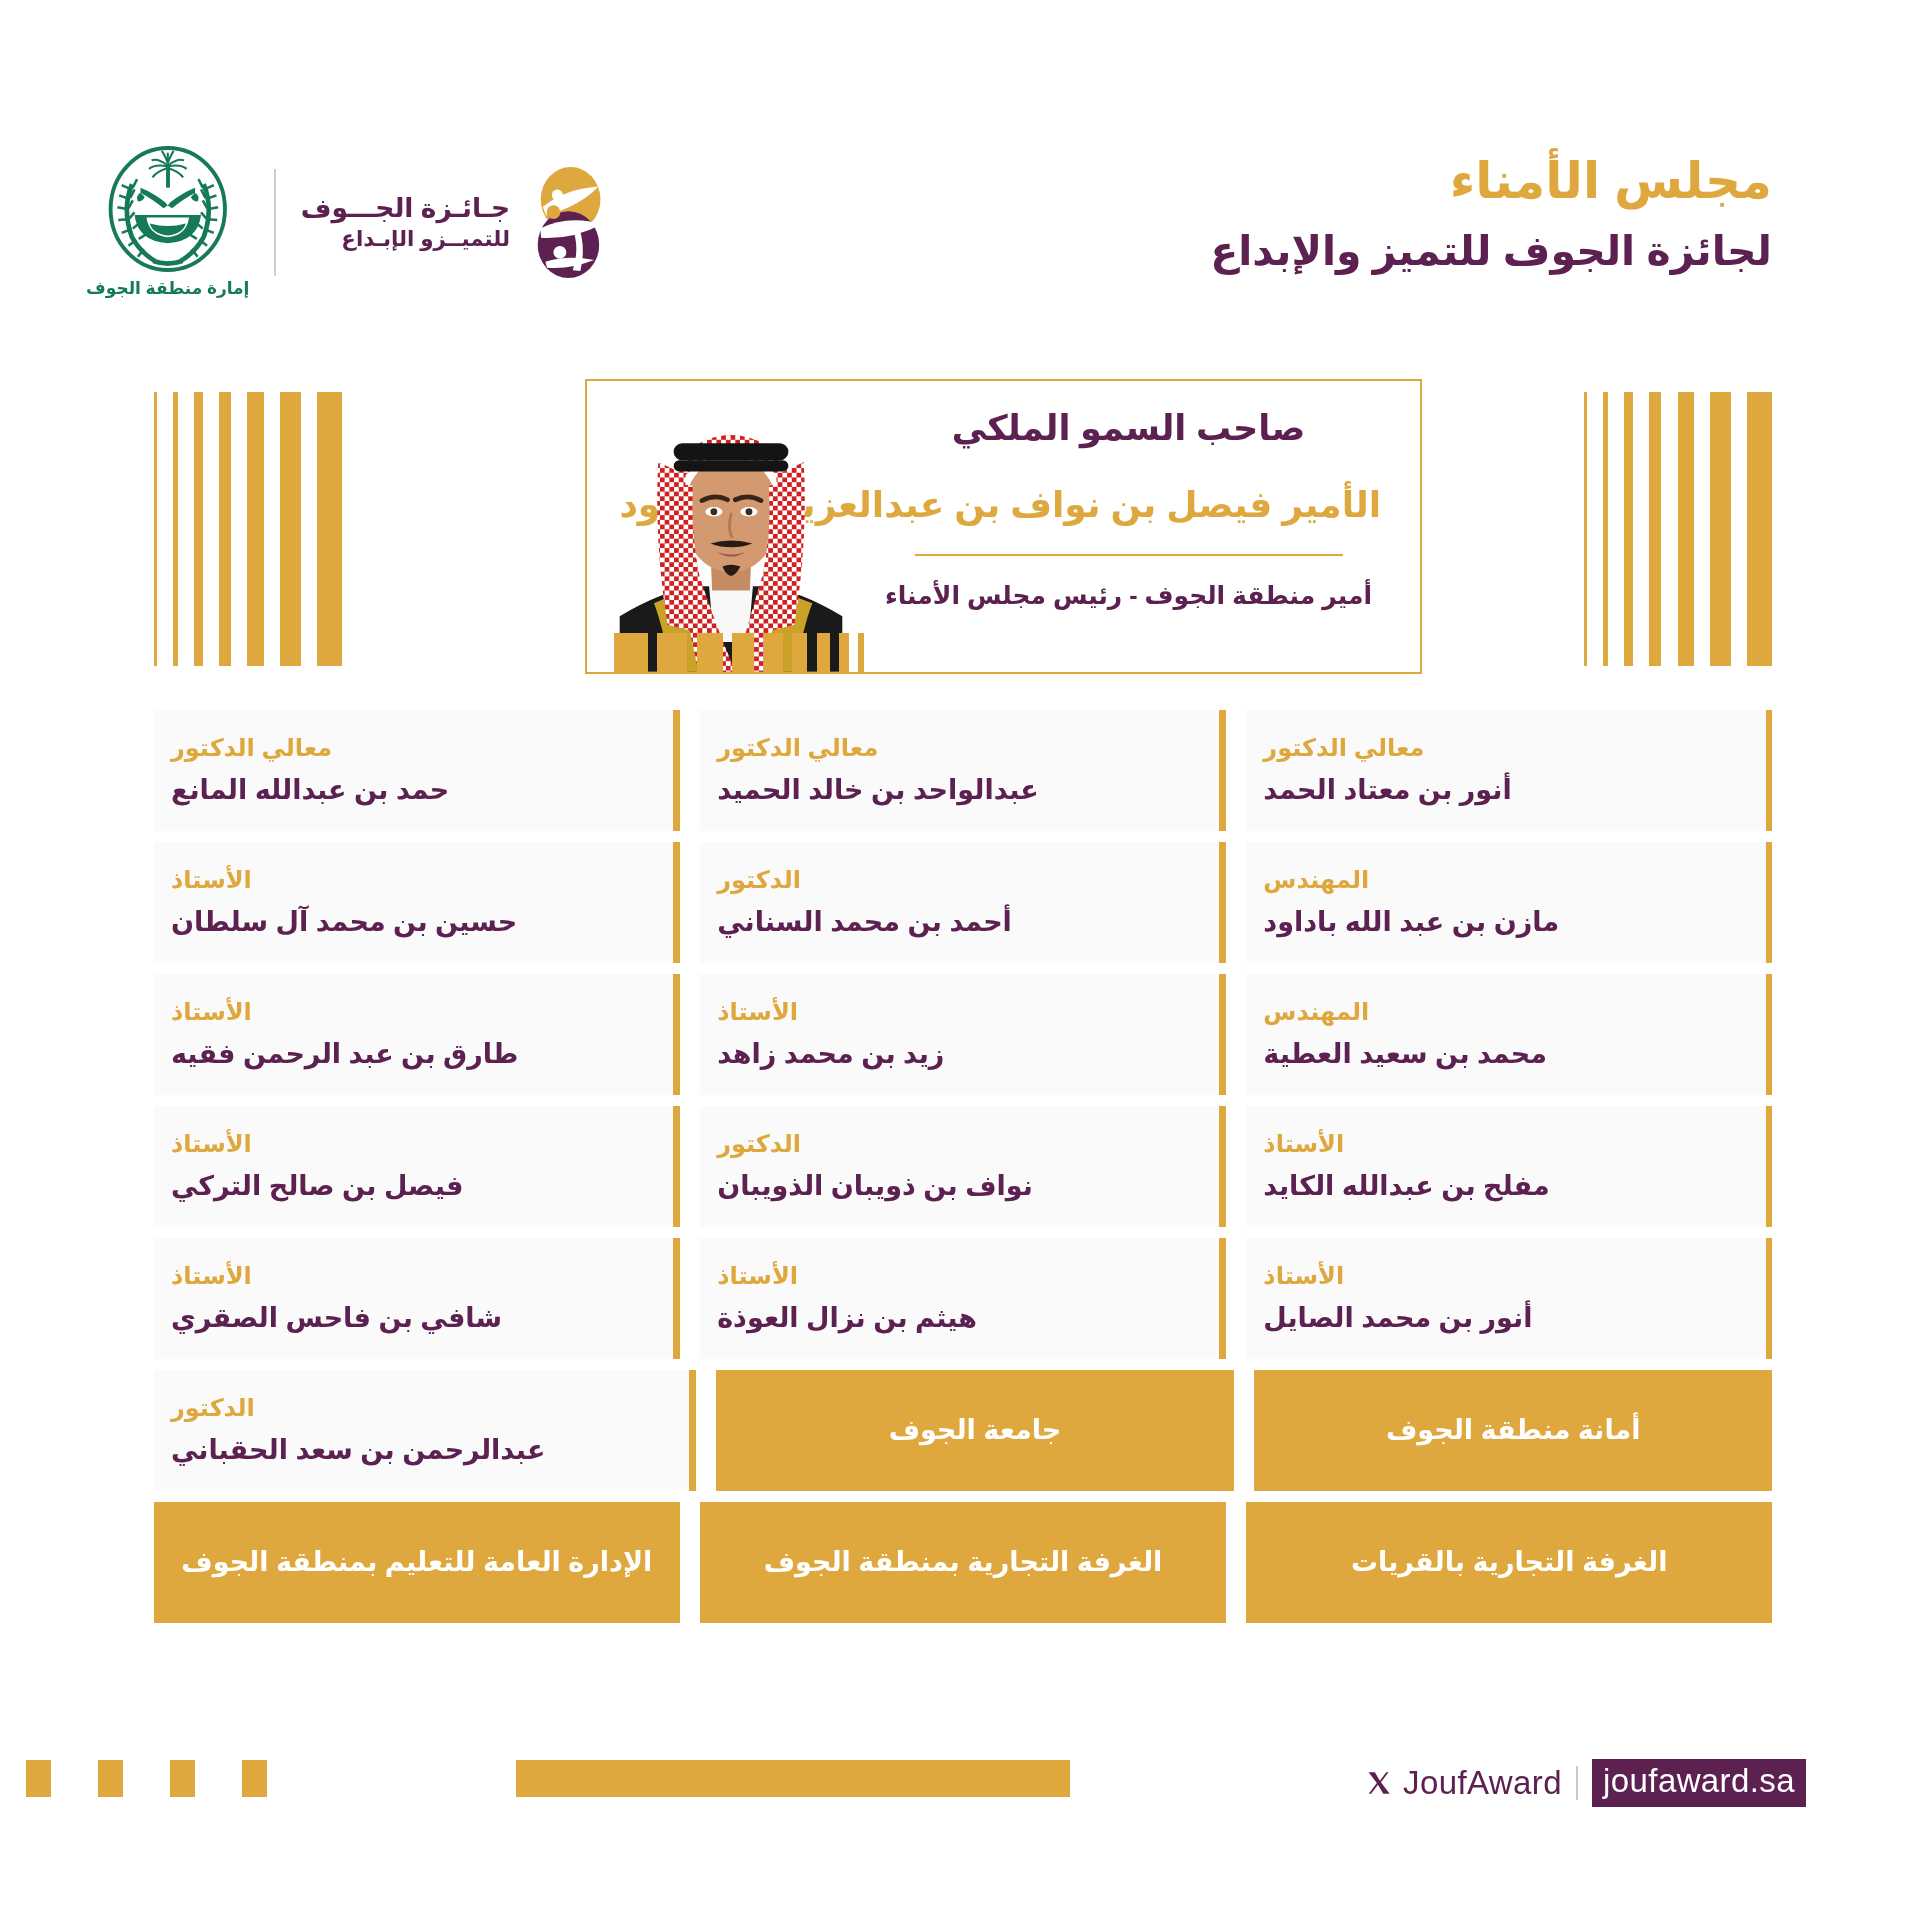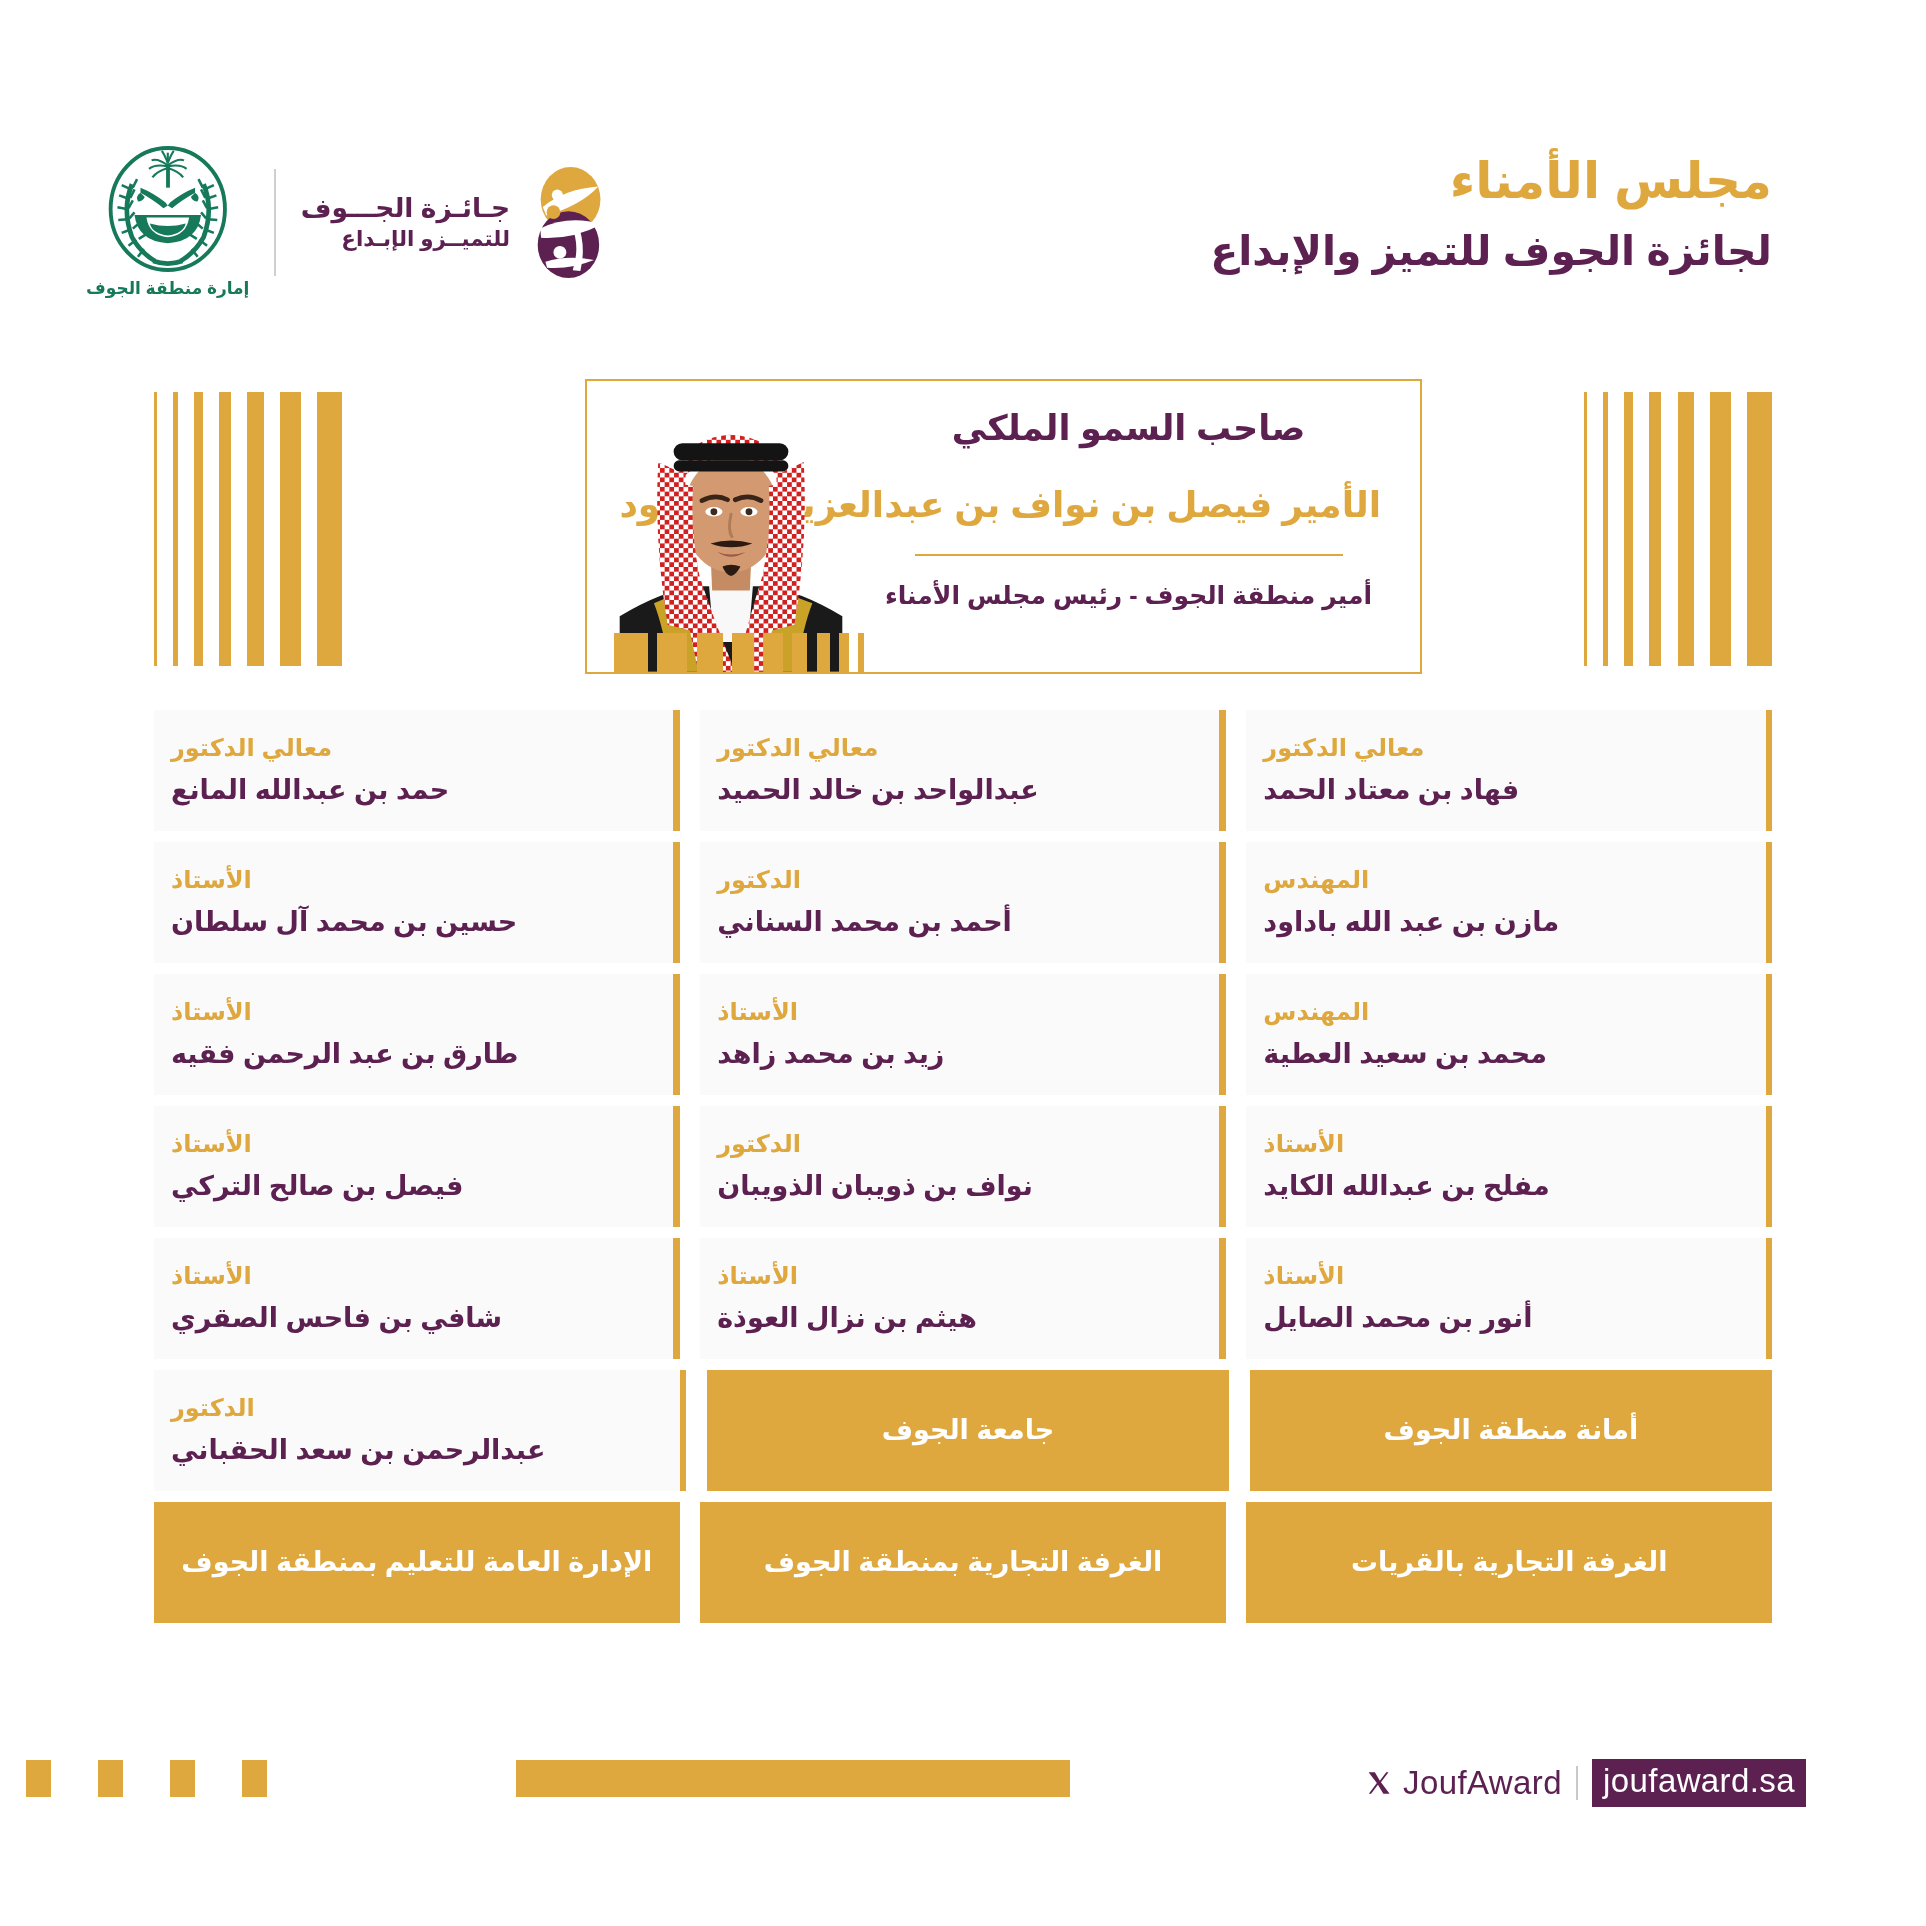--- a/index.html
+++ b/index.html
@@ -247,21 +247,21 @@
     font-weight: 700;
     color: #5C2151;
     line-height: 1.25;
     white-space: nowrap;
   }
 
   .cell.gold {
     background: #DFA83F;
     align-items: center;
     justify-content: center;
-    padding: 0 20px;
+    padding: 0 13px;
   }
   .cell.gold::after { display: none; }
   .gold-label {
     font-size: 27px;
     font-weight: 700;
     color: #ffffff;
     line-height: 1.25;
     text-align: center;
     white-space: nowrap;
   }
@@ -519,21 +519,21 @@
         <div class="cell">
           <div class="cell-title">معالي الدكتور</div>
           <div class="cell-name">حمد بن عبدالله المانع</div>
         </div>
         <div class="cell">
           <div class="cell-title">معالي الدكتور</div>
           <div class="cell-name">عبدالواحد بن خالد الحميد</div>
         </div>
         <div class="cell">
           <div class="cell-title">معالي الدكتور</div>
-          <div class="cell-name">فهاد بن معتاد الحمد</div>
+          <div class="cell-name">أنور بن معتاد الحمد</div>
         </div>
       </div>
       <div class="grid-row">
         <div class="cell">
           <div class="cell-title">الأستاذ</div>
           <div class="cell-name">حسين بن محمد آل سلطان</div>
         </div>
         <div class="cell">
           <div class="cell-title">الدكتور</div>
           <div class="cell-name">أحمد بن محمد السناني</div>

